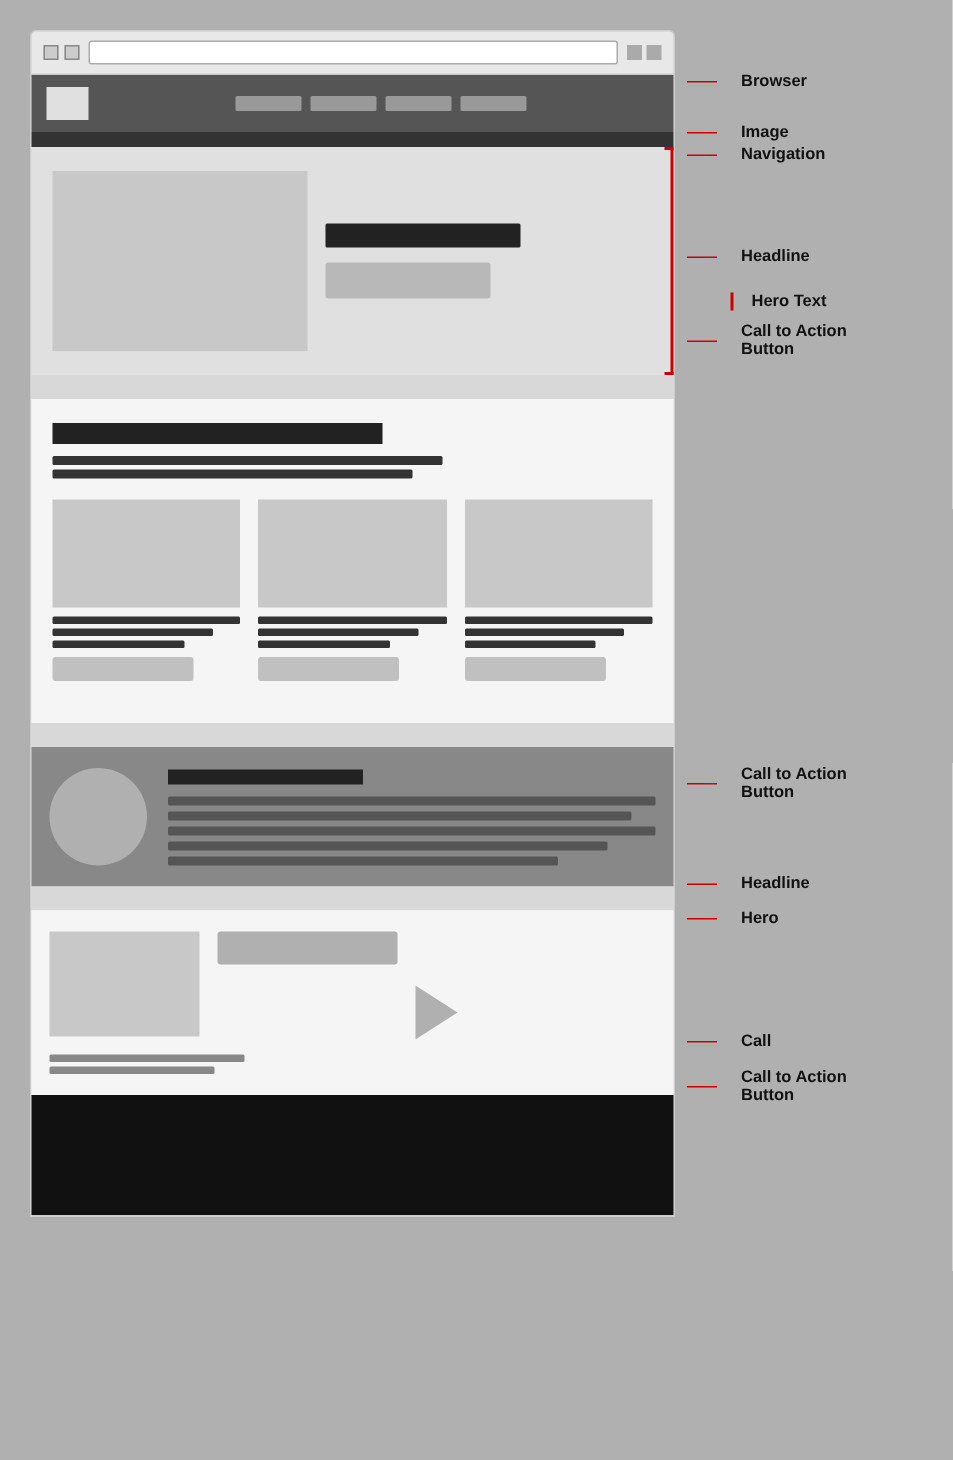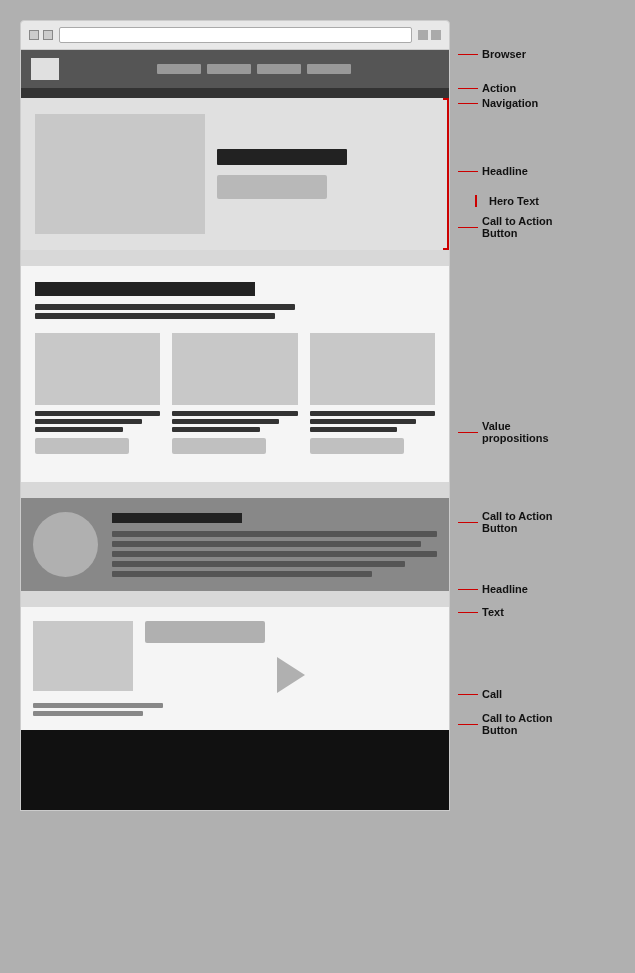--- a/index.html
+++ b/index.html
@@ -281,21 +281,21 @@
       flex: 1;
     }
 
     
     .label-entry {
       position: absolute;
       left: 8px;
       display: flex;
       flex-direction: row;
       align-items: center;
-      gap: 4px;
+      gap: 16px;
     }
     .label-dash {
       width: 20px;
       height: 1px;
       background: #c00;
       flex-shrink: 0;
     }
     .label-text {
       font-size: 11px;
       font-weight: 700;
@@ -428,21 +428,21 @@
 
   <div class="labels-col" style="position:relative; width:160px;">
 
     <div class="label-entry" style="top: 28px;">
       <div class="label-dash"></div>
       <div class="label-text">Browser</div>
     </div>
 
     <div class="label-entry" style="top: 62px;">
       <div class="label-dash"></div>
-      <div class="label-text">Action</div>
+      <div class="label-text">Image</div>
     </div>
 
     <div class="label-entry" style="top: 77px;">
       <div class="label-dash"></div>
       <div class="label-text">Navigation</div>
     </div>
 
     <div class="label-entry" style="top: 145px;">
       <div class="label-dash"></div>
       <div class="label-text">Headline</div>
@@ -451,38 +451,34 @@
     <div class="label-entry" style="top: 175px; left: 20px;">
       <div style="width:1px; height:1px; background:transparent;"></div>
       <div class="label-text" style="padding-left:12px; border-left: 2px solid #c00;">Hero Text</div>
     </div>
 
     <div class="label-entry" style="top: 195px;">
       <div class="label-dash"></div>
       <div class="label-text">Call to Action Button</div>
     </div>
 
-    <div class="label-entry" style="top: 400px;">
-      <div class="label-dash"></div>
-      <div class="label-text">Value propositions</div>
-    </div>
 
     <div class="label-entry" style="top: 490px;">
       <div class="label-dash"></div>
       <div class="label-text">Call to Action Button</div>
     </div>
 
     <div class="label-entry" style="top: 563px;">
       <div class="label-dash"></div>
       <div class="label-text">Headline</div>
     </div>
 
     <div class="label-entry" style="top: 586px;">
       <div class="label-dash"></div>
-      <div class="label-text">Text</div>
+      <div class="label-text">Hero</div>
     </div>
 
     <div class="label-entry" style="top: 668px;">
       <div class="label-dash"></div>
       <div class="label-text">Call</div>
     </div>
 
     <div class="label-entry" style="top: 692px;">
       <div class="label-dash"></div>
       <div class="label-text">Call to Action Button</div>

